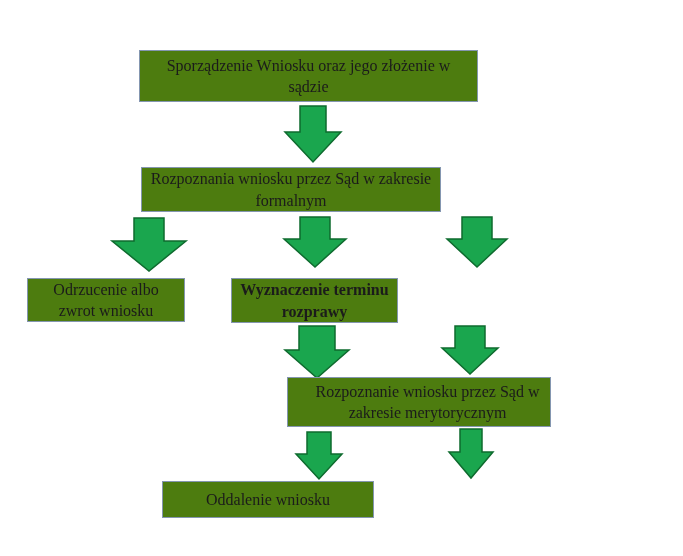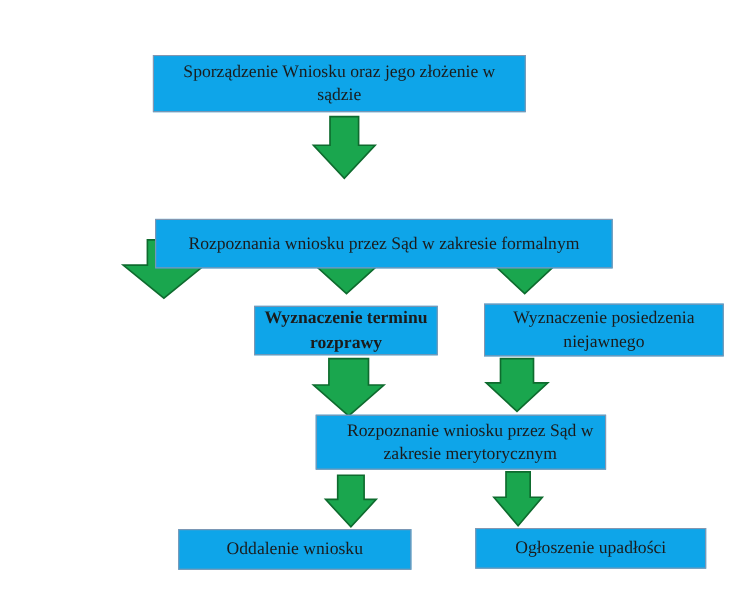--- a/index.html
+++ b/index.html
@@ -12,21 +12,21 @@
   html,body{margin:0;padding:0;background:var(--bg);}
   body{width:683px;height:556px;overflow:hidden;
        font-family:"Liberation Serif","DejaVu Serif",serif;}
   .canvas{position:relative;width:683px;height:556px;background:var(--bg);}
   .arrow-layer{position:absolute;left:0;top:0;width:683px;height:556px;}
   .arrow{fill:var(--arrow-fill);stroke:var(--arrow-stroke);stroke-width:1.5;}
   .node{
     position:absolute;
     box-sizing:border-box;
     border:1px solid var(--box-border);
-    background:#0ea5e9;
+    background:#4d7c0f;
     display:flex;align-items:center;justify-content:center;
     text-align:center;
     color:var(--text-color);
     font-size:16px;line-height:1.32;
     padding:2px 6px;
   }
 </style>
 </head>
 <body>
 
@@ -48,38 +48,35 @@
 
     <polygon class="arrow" points="307,432 331,432 331,454 342,454 319,479 296,454 307,454"></polygon>
 
     <polygon class="arrow" points="460,429 482,429 482,452 493,452 471,478 449,452 460,452"></polygon>
   </svg>
 
   <div class="node" style="left:139px;top:50px;width:339px;height:52px;">
     <span>Sporządzenie Wniosku oraz jego złożenie w sądzie</span>
   </div>
 
-  <div class="node" style="left:141px;top:167px;width:416px;height:45px;margin-top:32px;">
+  <div class="node" style="left:141px;top:167px;width:300px;height:45px;">
     <span>Rozpoznania wniosku przez Sąd w zakresie formalnym</span>
   </div>
 
+  <div class="node" style="left:27px;top:278px;width:158px;height:44px;">
+    <span>Odrzucenie albo zwrot wniosku</span>
+  </div>
 
   <div class="node" style="left:231px;top:278px;width:167px;height:45px;font-weight:bold;">
     <span>Wyznaczenie terminu rozprawy</span>
   </div>
 
-  <div class="node" style="left:440px;top:276px;width:218px;height:48px;">
-    <span>Wyznaczenie posiedzenia niejawnego</span>
-  </div>
 
   <div class="node" style="left:287px;top:377px;width:264px;height:50px;padding-left:23px;">
     <span>Rozpoznanie wniosku przez Sąd w zakresie merytorycznym</span>
   </div>
 
   <div class="node" style="left:162px;top:481px;width:212px;height:37px;">
     <span>Oddalenie wniosku</span>
   </div>
 
-  <div class="node" style="left:432px;top:480px;width:210px;height:37px;">
-    <span>Ogłoszenie upadłości</span>
-  </div>
 
 </div>
 
 </body></html>

